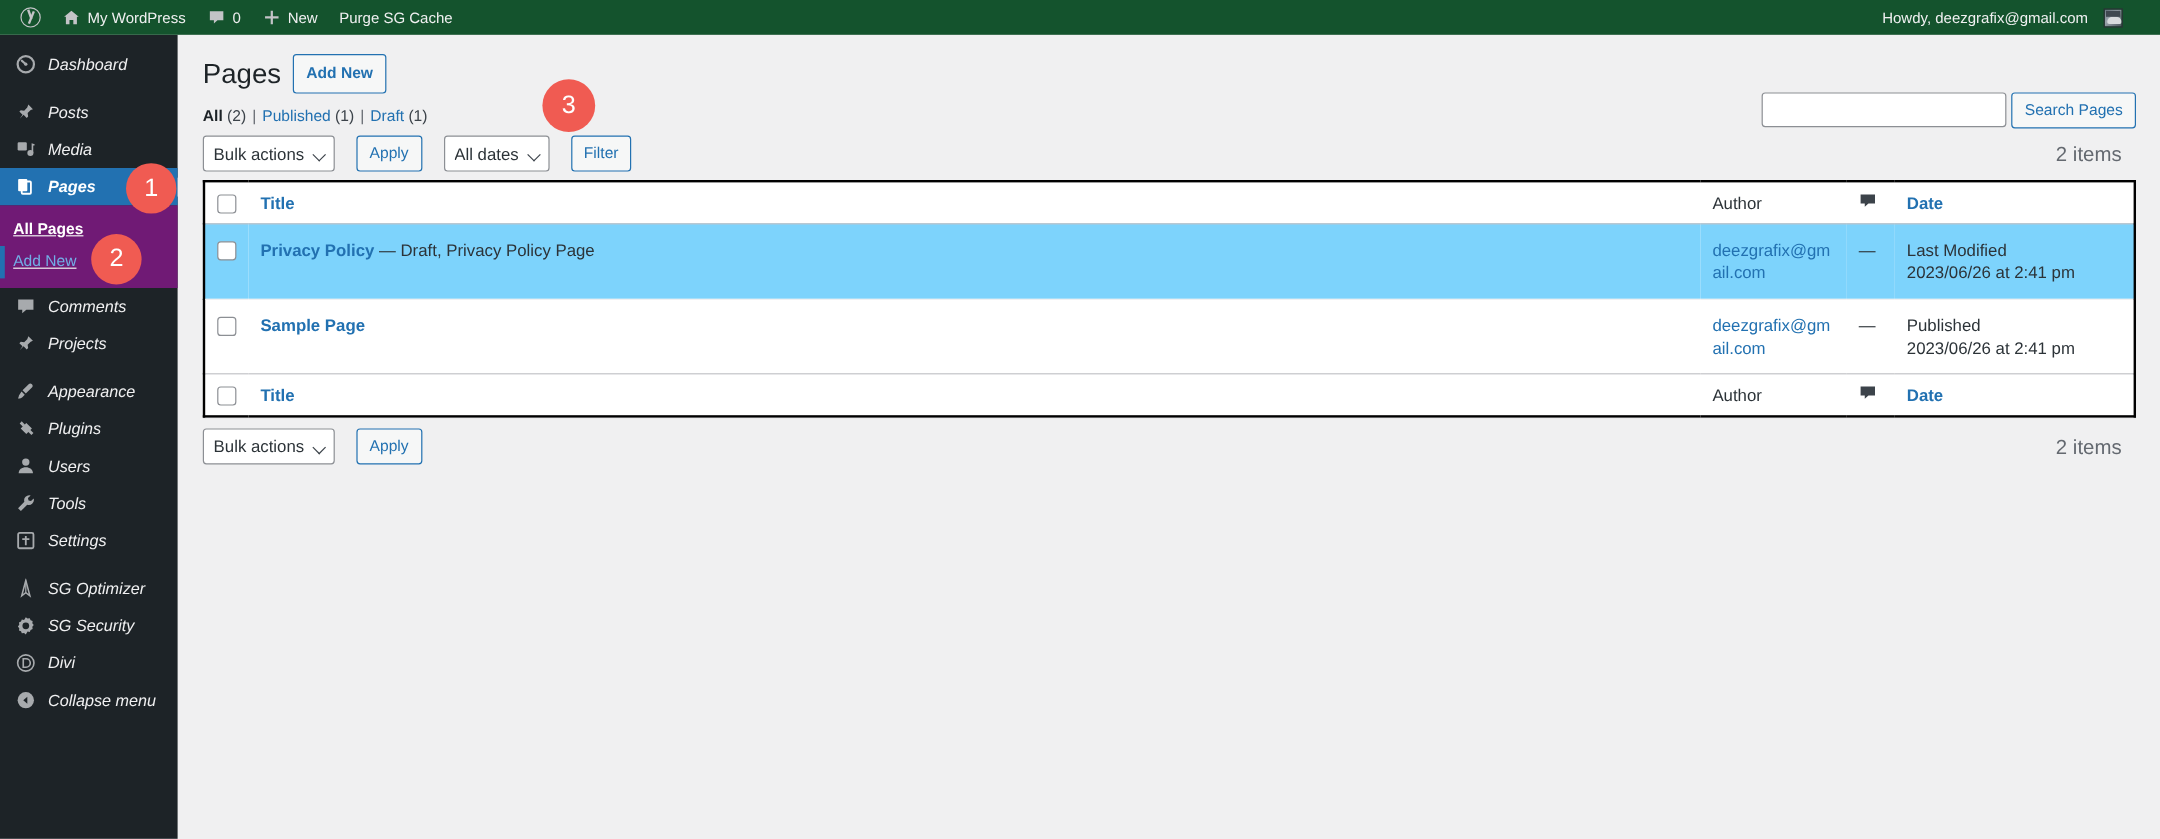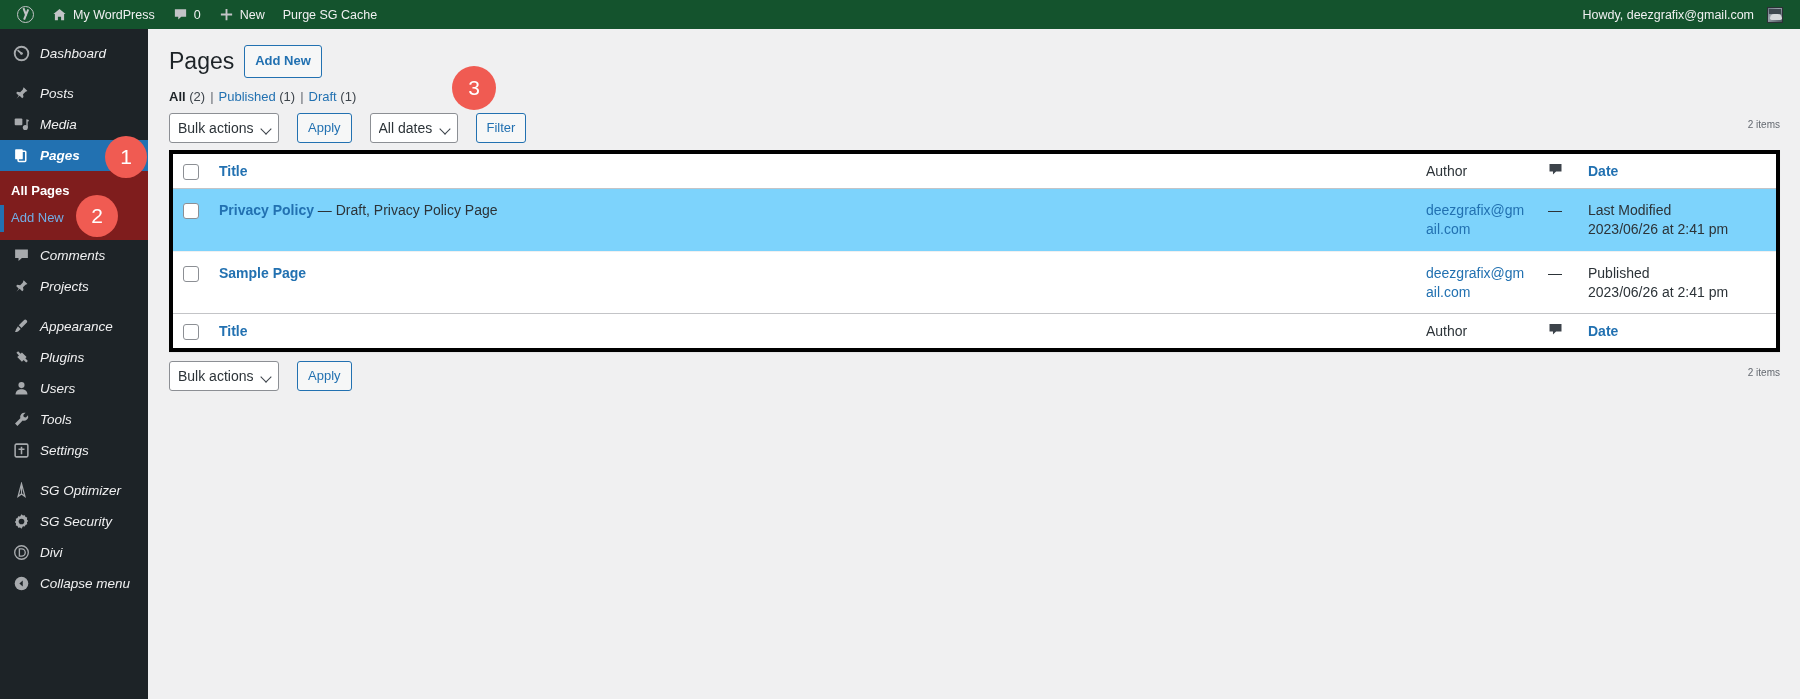--- a/index.html
+++ b/index.html
@@ -18,21 +18,21 @@
     background: #14532d; color: #f0f0f1;
     display: flex; align-items: center;
     font-size: 12.5px;
     z-index: 50;
   }
   .ab-item {
     display: flex; align-items: center; gap: 6px;
     height: 29px; padding: 0 9px; color: #f0f0f1; white-space: nowrap;
   }
   .ab-left { display: flex; align-items: center; padding-left: 8px; }
-  .ab-right { margin-left: auto; display: flex; align-items: center; padding-right: 8px; text-align: center; }
+  .ab-right { margin-left: auto; display: flex; align-items: center; padding-right: 22px; text-align: center; }
   .ab-ico { display: inline-block; line-height: 0; }
   .wp-logo-circle {
     width: 17px; height: 17px; border-radius: 50%;
     border: 1.7px solid #c3c4c7; position: relative;
     display: inline-block;
   }
   .wp-logo-circle::before {
     content: ""; position: absolute; left: 50%; top: 2px;
     width: 1.7px; height: 11px; background: #c3c4c7; transform: translateX(-50%) rotate(22deg);
   }
@@ -71,21 +71,21 @@
   .menu-item.current {
     background: #2271b1; color: #fff; font-weight: 600;
   }
   .menu-item.current .micon { color: #fff; }
   .menu-item.current::after {
     content: ""; position: absolute; right: -8px; top: 50%; transform: translateY(-50%);
     border-top: 8px solid transparent; border-bottom: 8px solid transparent;
     border-left: 8px solid #f0f0f1;
   }
   .menu-gap { height: 9px; }
-  .submenu { background: #7f1d1d; padding: 7px 0 8px 0; }
+  .submenu { background: #701a75; padding: 7px 0 8px 0; text-decoration: underline; }
   .submenu-item {
     padding: 5px 0 5px 11px; font-size: 13px; color: #dcdcde; line-height: 1.3;
   }
   .submenu-item.sub-current { color: #fff; font-weight: 600; }
   .submenu-item.sub-hover { color: #72aee6; position: relative; }
   .submenu-item.sub-hover::before {
     content: ""; position: absolute; left: 0; top: 0; bottom: 0; width: 4px; background: #2271b1;
   }
 
   
@@ -150,27 +150,27 @@
   }
   .select-wrap { position: relative; display: inline-block; }
   .select-wrap::after {
     content: ""; position: absolute; right: 9px; top: 12px;
     width: 7px; height: 7px; border-right: 1.6px solid #3c434a; border-bottom: 1.6px solid #3c434a;
     transform: rotate(45deg); pointer-events: none;
   }
 
   .tablenav { display: flex; align-items: center; gap: 18px; margin: 8px 0 6px 0; position: relative; height: 32px; }
   .tablenav .displaying-num {
-    position: absolute; right: 0; top: 7px; font-size: 10px; color: #646970;
+    position: absolute; right: 12px; top: 7px; font-size: 17px; color: #646970;
   }
 
   
   table.wp-list-table {
     width: 100%; border-collapse: collapse; background: #fff;
-    border: 4px solid #000000; border-radius: 0;
+    border: 2px solid #000000; border-radius: 0;
     box-shadow: 0 1px 1px rgba(0,0,0,.04);
     font-size: 14px;
   }
   table.wp-list-table thead th, table.wp-list-table tfoot th {
     text-align: left; font-weight: 400; color: #2c3338;
     padding: 8px 10px; border-bottom: 1px solid #c3c4c7; vertical-align: middle;
     height: 33px;
   }
   table.wp-list-table tfoot th { border-bottom: none; border-top: 1px solid #c3c4c7; }
   th.col-cb, td.col-cb { width: 36px; padding-left: 12px; padding-right: 0; }
@@ -438,20 +438,24 @@
         <a>Published</a>
         <span class="count">(1)</span>
       </li>
       <li class="sep">|</li>
       <li>
         <a>Draft</a>
         <span class="count">(1)</span>
       </li>
     </ul>
 
+    <div class="search-box">
+      <input class="search-input" type="search" value="" placeholder="" style="">
+      <button class="btn">Search Pages</button>
+    </div>
 
     <div class="tablenav">
       <span class="select-wrap">
         <select class="btn-plain">
           <option>Bulk actions</option>
         </select>
       </span>
       <button class="btn">Apply</button>
       <span class="select-wrap">
         <select class="btn-plain">

